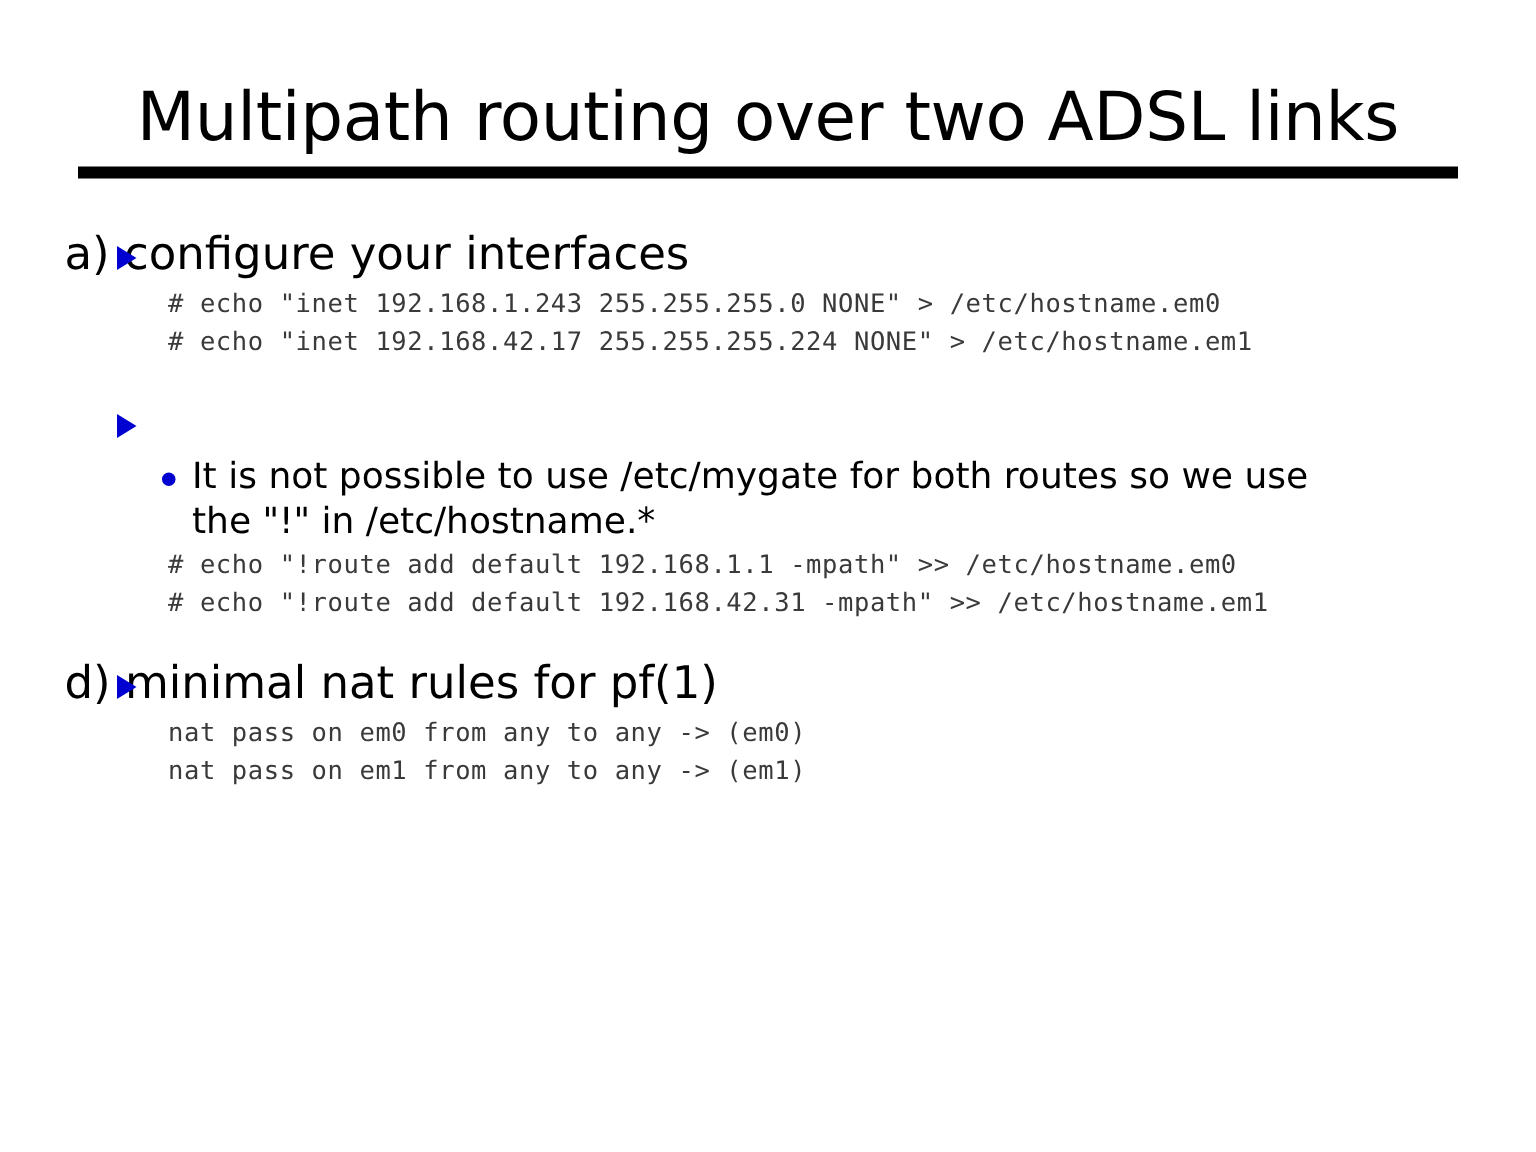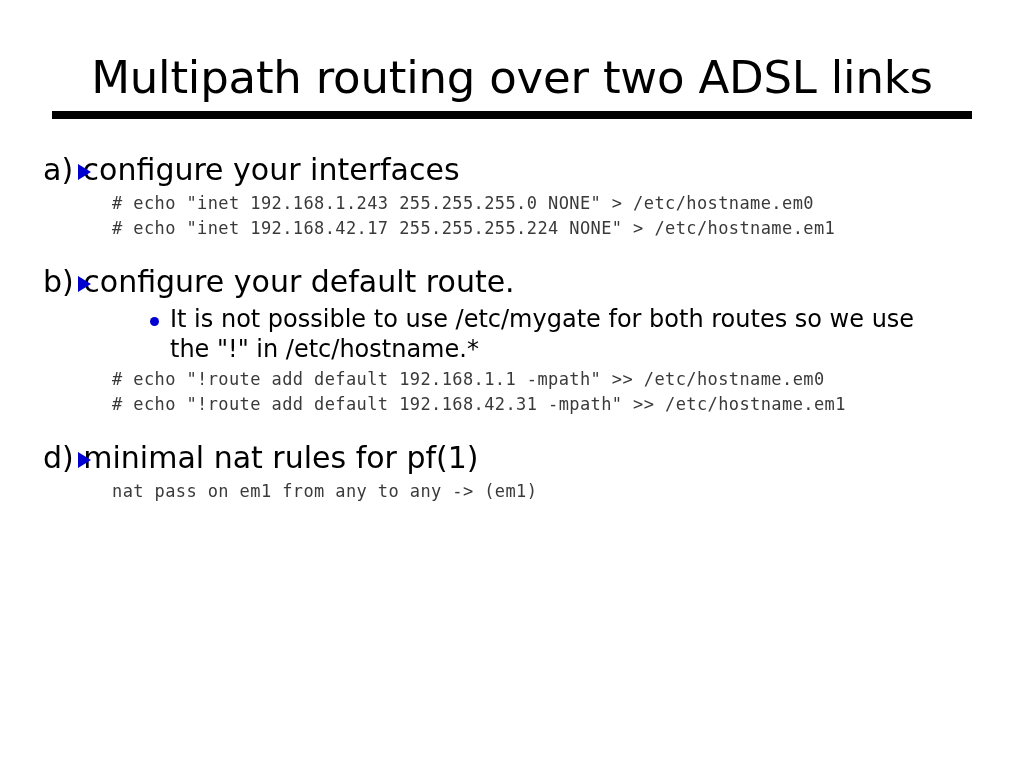--- a/index.html
+++ b/index.html
@@ -87,21 +87,20 @@
     line-height: 36px;
     color: #000000;
     white-space: nowrap;
   }
 
   
   .lvl2 {
     position: relative;
     padding-left: 128px;
     margin-top: 4px;
-    margin-left: 42px;
   }
   .lvl2 .bullet-dot {
     position: absolute;
     left: 108px;
     top: 13px;
     width: 9px;
     height: 9px;
     border-radius: 50%;
     background: #0000d0;
   }
@@ -146,37 +145,37 @@
       </div>
       <div class="code-block">
         <div class="code-line"># echo "inet 192.168.1.243 255.255.255.0 NONE" &gt; /etc/hostname.em0</div>
         <div class="code-line"># echo "inet 192.168.42.17 255.255.255.224 NONE" &gt; /etc/hostname.em1</div>
       </div>
     </div>
 
     <div class="section">
       <div class="lvl1">
         <span class="bullet-tri"></span>
-        <span class="lvl1-text">b) configure your default route.</span>
       </div>
       <div class="lvl2">
         <span class="bullet-dot"></span>
         <div class="lvl2-text">It is not possible to use /etc/mygate for both routes so we use the "!" in /etc/hostname.*</div>
       </div>
       <div class="code-block">
         <div class="code-line"># echo "!route add default 192.168.1.1 -mpath" &gt;&gt; /etc/hostname.em0</div>
         <div class="code-line"># echo "!route add default 192.168.42.31 -mpath" &gt;&gt; /etc/hostname.em1</div>
       </div>
     </div>
 
 
     <div class="section">
       <div class="lvl1">
         <span class="bullet-tri"></span>
         <span class="lvl1-text">d) minimal nat rules for pf(1)</span>
       </div>
       <div class="code-block">
+        <div class="code-line">nat pass on em0 from any to any -&gt; (em0)</div>
         <div class="code-line">nat pass on em1 from any to any -&gt; (em1)</div>
       </div>
     </div>
 
   </div>
 </div>
 
 </body></html>

